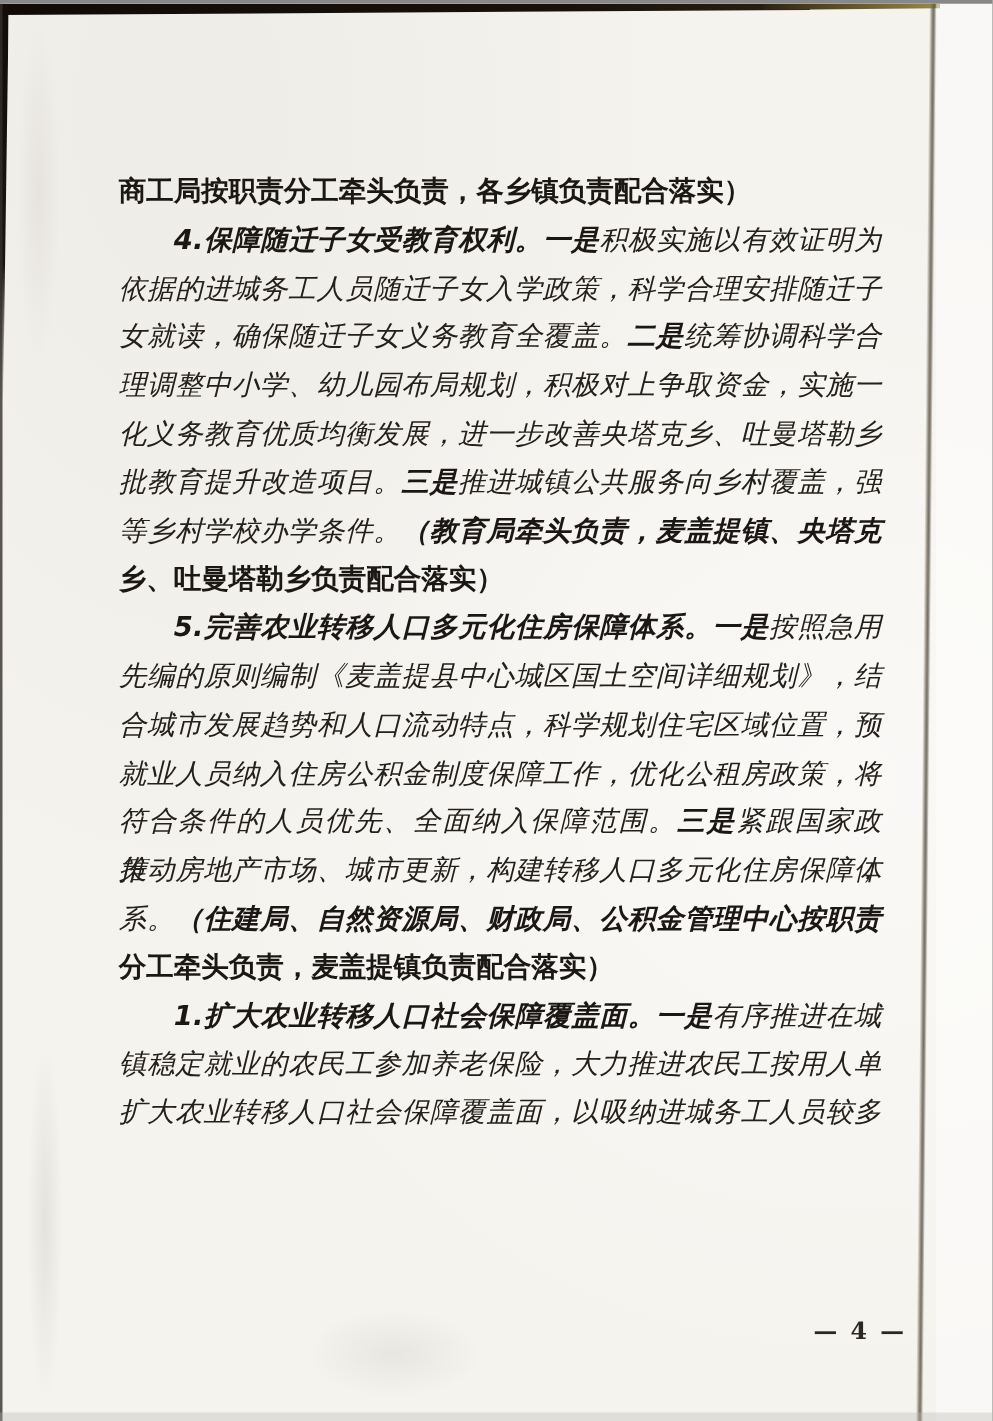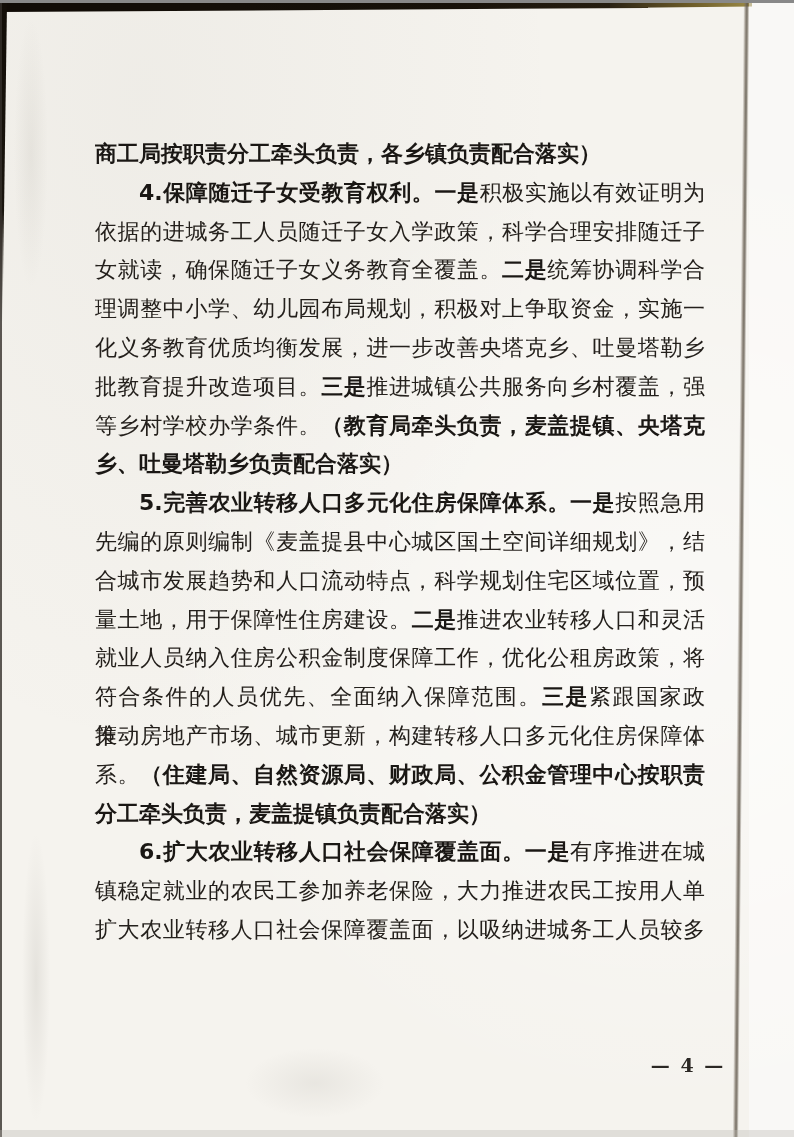--- a/index.html
+++ b/index.html
@@ -40,21 +40,21 @@
     background:radial-gradient(closest-side,rgba(120,115,105,0.13),transparent);}
   .smudge-bottom{position:absolute;left:245px;top:1045px;width:140px;height:70px;
     background:radial-gradient(closest-side,rgba(120,115,105,0.10),transparent);}
   .streak-top{position:absolute;left:14px;top:15px;width:34px;height:270px;
     background:radial-gradient(closest-side,rgba(150,145,133,0.12),transparent);}
   
   .text-block{position:absolute;left:95px;top:132px;width:610px;
     color:#24201c;font-size:22px;}
   .line{height:38.8px;line-height:38.8px;white-space:nowrap;
     text-align:left;}
-  .line.just{white-space:normal;text-align:justify;text-align-last:justify;}
+  .line.just{white-space:normal;text-align:justify;text-align-last:justify;font-style:italic;}
   .line.indent{padding-left:44px;}
   .line .r{font-family:"DejaVu Serif", serif;}
   .line .b{font-family:"DejaVu Sans", sans-serif;font-weight:700;color:#1a1714;}
   .page-number{position:absolute;left:633px;top:1051px;width:110px;
     font-family:"DejaVu Serif", serif;font-weight:700;font-size:19px;
     letter-spacing:2px;color:#2b2824;text-align:center;white-space:nowrap;}
 </style>
 </head>
 <body>
 
@@ -78,26 +78,25 @@
       <div class="line just"><span class="r">依据的进城务工人员随迁子女入学政策，科学合理安排随迁子</span></div>
       <div class="line just"><span class="r">女就读，确保随迁子女义务教育全覆盖。</span><span class="b">二是</span><span class="r">统筹协调科学合</span></div>
       <div class="line just"><span class="r">理调整中小学、幼儿园布局规划，积极对上争取资金，实施一</span></div>
       <div class="line just"><span class="r">化义务教育优质均衡发展，进一步改善央塔克乡、吐曼塔勒乡</span></div>
       <div class="line just"><span class="r">批教育提升改造项目。</span><span class="b">三是</span><span class="r">推进城镇公共服务向乡村覆盖，强</span></div>
       <div class="line just"><span class="r">等乡村学校办学条件。</span><span class="b">（教育局牵头负责，麦盖提镇、央塔克</span></div>
       <div class="line"><span class="b">乡、吐曼塔勒乡负责配合落实）</span></div>
       <div class="line indent just"><span class="b">5.完善农业转移人口多元化住房保障体系。一是</span><span class="r">按照急用</span></div>
       <div class="line just"><span class="r">先编的原则编制《麦盖提县中心城区国土空间详细规划》，结</span></div>
       <div class="line just"><span class="r">合城市发展趋势和人口流动特点，科学规划住宅区域位置，预</span></div>
-      <div class="line just"><span class="r">量土地，用于保障性住房建设。</span><span class="b">二是</span><span class="r">推进农业转移人口和灵活</span></div>
       <div class="line just"><span class="r">就业人员纳入住房公积金制度保障工作，优化公租房政策，将</span></div>
       <div class="line just"><span class="r">符合条件的人员优先、全面纳入保障范围。</span><span class="b">三是</span><span class="r">紧跟国家政策，</span></div>
       <div class="line just"><span class="r">推动房地产市场、城市更新，构建转移人口多元化住房保障体</span></div>
       <div class="line just"><span class="r">系。</span><span class="b">（住建局、自然资源局、财政局、公积金管理中心按职责</span></div>
       <div class="line"><span class="b">分工牵头负责，麦盖提镇负责配合落实）</span></div>
-      <div class="line indent just"><span class="b">6.扩大农业转移人口社会保障覆盖面。一是</span><span class="r">有序推进在城</span></div>
+      <div class="line indent just"><span class="b">1.扩大农业转移人口社会保障覆盖面。一是</span><span class="r">有序推进在城</span></div>
       <div class="line just"><span class="r">镇稳定就业的农民工参加养老保险，大力推进农民工按用人单</span></div>
       <div class="line just"><span class="r">扩大农业转移人口社会保障覆盖面，以吸纳进城务工人员较多</span></div>
     </div>
 
   <div class="page-number">— 4 —</div>
 
 </div>
 
 </body></html>

